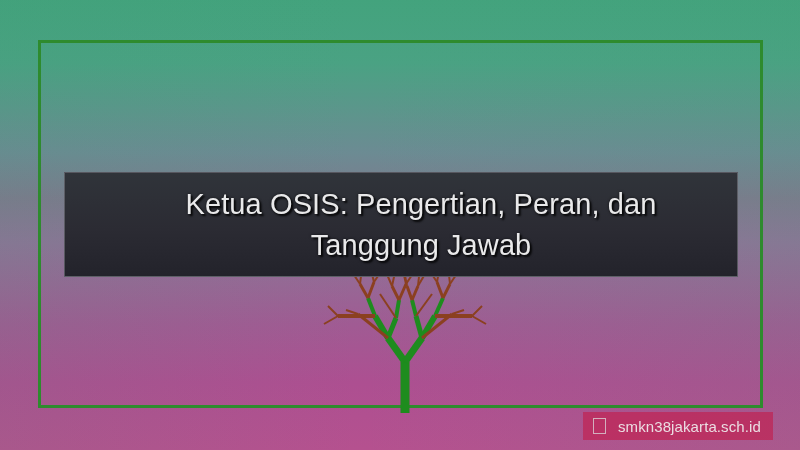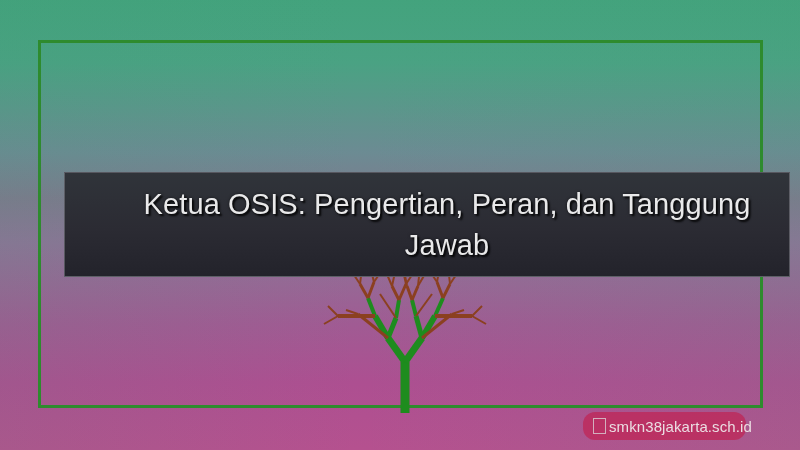--- a/index.html
+++ b/index.html
@@ -49,21 +49,21 @@
     top: 258px;
     width: 210px;
     height: 155px;
   }
   #tree-wrap svg { display: block; }
   
   #title-box {
     position: absolute;
     left: 64px;
     top: 172px;
-    width: 726px;
+    width: 674px;
     height: 105px;
     background: linear-gradient(to bottom, #30343a 0%, #2b2b33 55%, #23232b 100%);
     border: 1px solid rgba(150,150,160,0.45);
     box-sizing: border-box;
     display: flex;
     align-items: center;
     justify-content: center;
     padding-left: 40px;
   }
   #title-text {
@@ -73,29 +73,28 @@
     text-align: center;
     letter-spacing: 0.1px;
     text-shadow: 2px 2px 2px rgba(0,0,0,0.85), 0 0 3px rgba(0,0,0,0.6);
     padding: 0 14px;
   }
   
   #watermark {
     position: absolute;
     left: 583px;
     top: 412px;
-    width: 163px;
+    width: 190px;
     height: 28px;
     background: rgba(196,28,74,0.62);
     display: flex;
     align-items: center;
-    gap: 3px;
+    gap: 12px;
     padding-left: 10px;
     box-sizing: border-box;
-    border-radius: 12px;
   }
   #watermark .wm-icon {
     display: inline-block;
     width: 11px;
     height: 14px;
     border: 1px solid #d7c6cc;
     opacity: 0.85;
     flex: none;
   }
   #watermark .wm-text {

